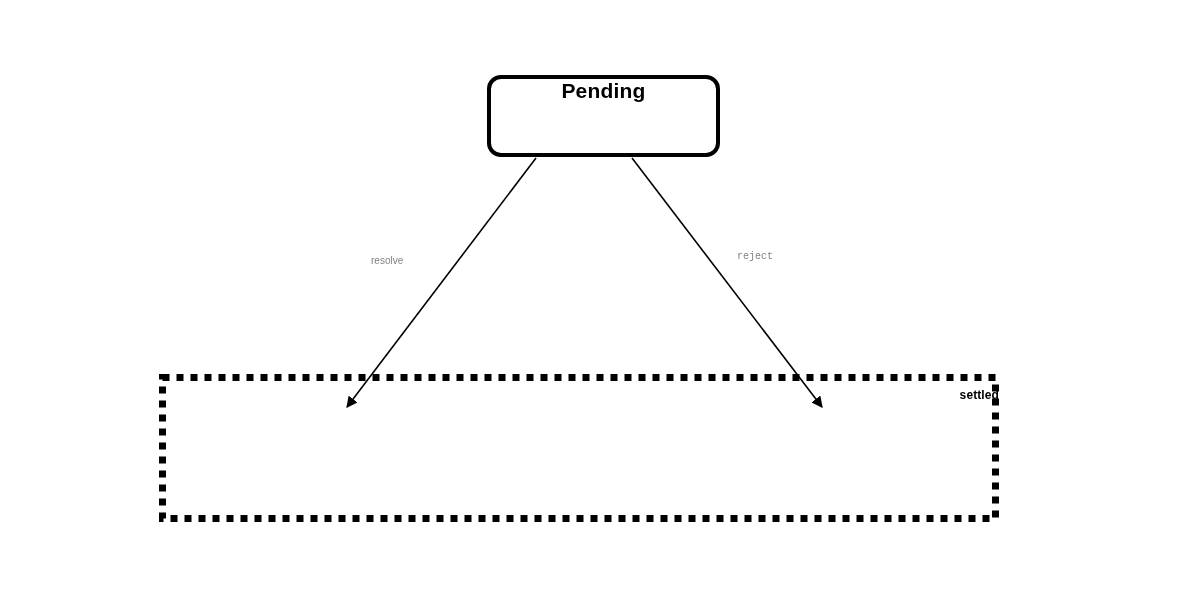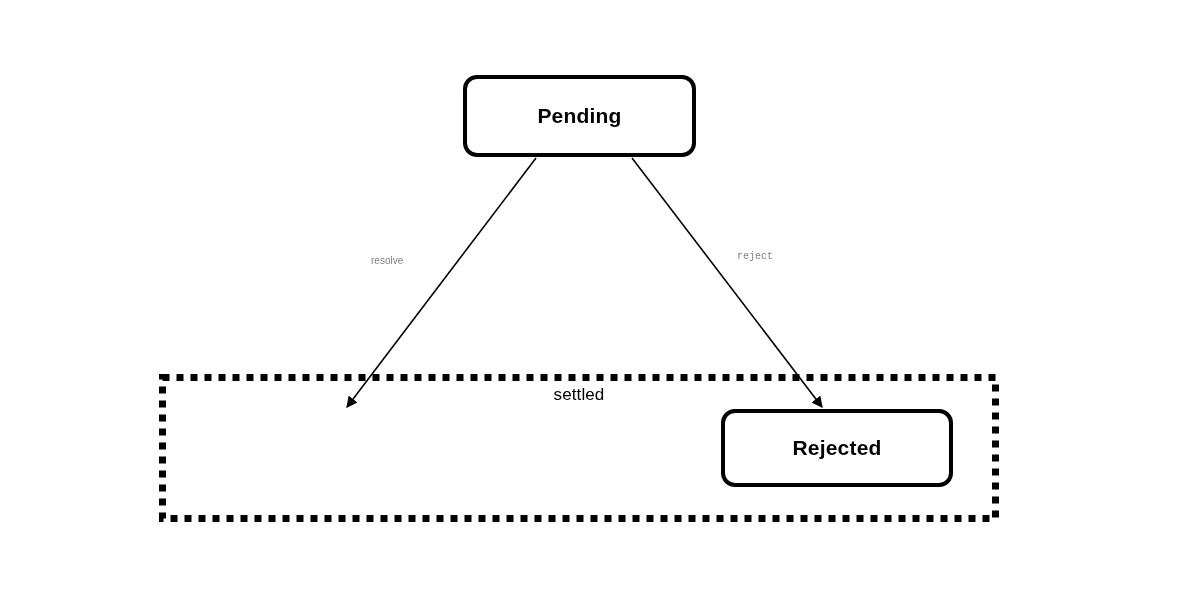--- a/index.html
+++ b/index.html
@@ -47,40 +47,40 @@
     left: 0;
     top: 0;
     width: 100%;
     height: 100%;
   }
   .group-label {
     position: absolute;
     left: 0;
     top: 11px;
     width: 840px;
-    text-align: center;
-    font-size: 17px;
-    font-weight: 400;
+    text-align: right;
+    font-size: 12px;
+    font-weight: 700;
     color: #000000;
     letter-spacing: 0.1px;
     line-height: 20px;
     z-index: 4;
   }
 
   
   .node {
     position: absolute;
     box-sizing: border-box;
     background: #ffffff;
     border: 4px solid #000000;
     border-radius: 14px;
     display: flex;
-    align-items: center;
     justify-content: center;
     z-index: 5;
+    margin-left: 24px;
   }
   .node-label {
     font-size: 21px;
     font-weight: 700;
     color: #000000;
     letter-spacing: 0.2px;
     white-space: nowrap;
     line-height: 24px;
   }
   #node-pending {
@@ -149,21 +149,18 @@
       <rect x="3.5" y="3.5" width="833" height="141" fill="none" stroke="#000000" stroke-width="7" stroke-dasharray="7 7" stroke-linecap="butt"></rect>
     </svg>
     <div class="group-label">settled</div>
   </div>
 
   <div class="node" id="node-pending">
     <span class="node-label">Pending</span>
   </div>
 
 
-  <div class="node" id="node-rejected">
-    <span class="node-label">Rejected</span>
-  </div>
 
   <div class="edge-label" id="edge-label-resolve">resolve</div>
 
   <div class="edge-label" id="edge-label-reject">reject</div>
 
 </div>
 
 </body></html>

